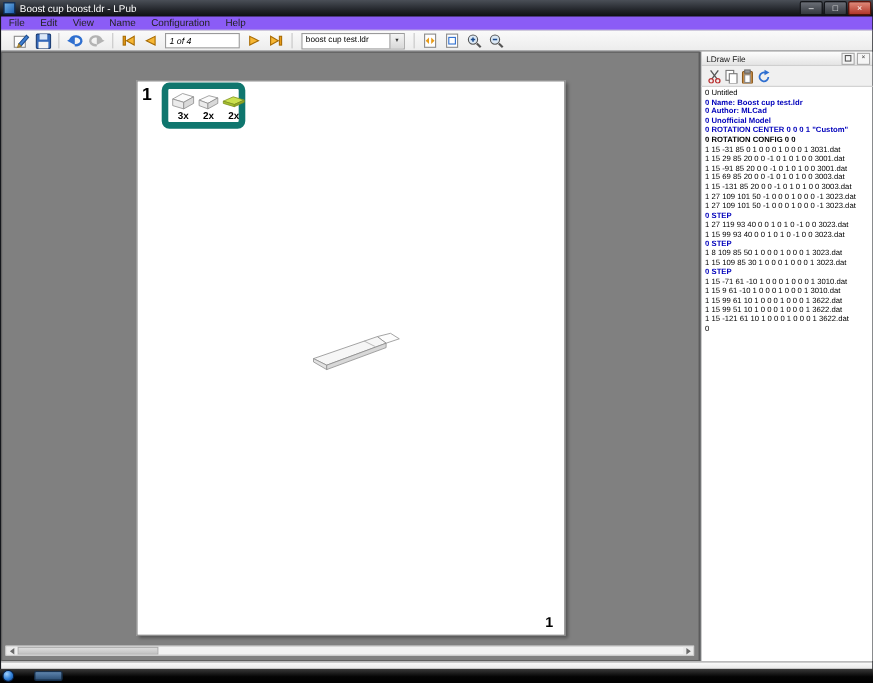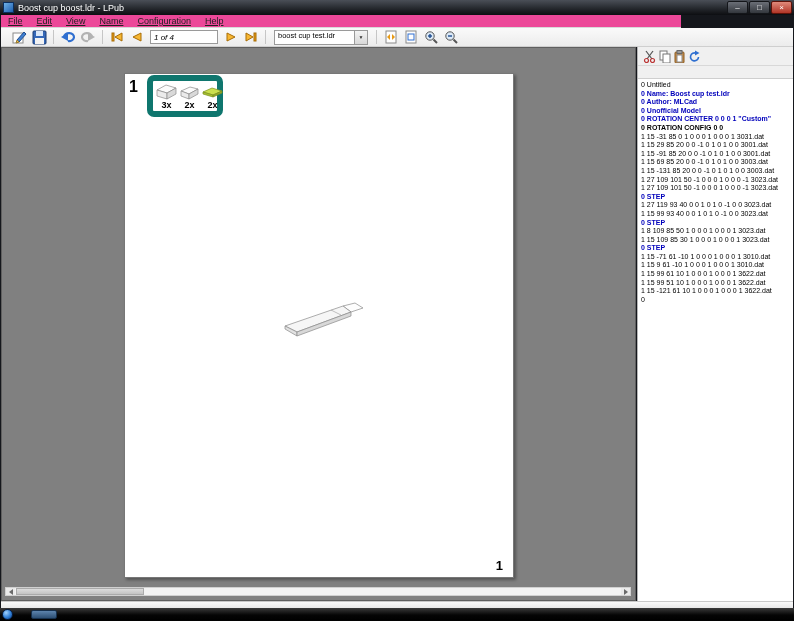--- a/index.html
+++ b/index.html
@@ -16,23 +16,23 @@
   }
   .app-icon{width:9px;height:9px;margin:0 4px 0 3px;background:linear-gradient(135deg,#6fb1e8,#1e5fae);border:1px solid #0c2f5e;}
   .title-text{flex:1;white-space:nowrap;overflow:hidden;}
   .win-btns{display:flex;margin-right:2px;}
   .win-btn{width:19px;height:11px;margin-left:1px;display:flex;align-items:center;justify-content:center;
     font-size:8px;line-height:8px;color:#fff;border:1px solid #14161a;border-radius:2px;
     background:linear-gradient(#6b6f77,#33373d);}
   .win-btn.close{background:linear-gradient(#e08a7a,#b13527);border-color:#5e1208;}
   
   .menubar{
-    position:absolute;left:1px;top:15px;width:680px;height:12px;
-    background:#ec4899;border-bottom:1px solid #d9d9d9;
-    display:flex;align-items:center;font-size:9px;color:#222;text-decoration:underline;
+    position:absolute;left:1px;top:15px;width:792px;height:12px;
+    background:#8b5cf6;border-bottom:1px solid #d9d9d9;
+    display:flex;align-items:center;font-size:9px;color:#222;
   }
   .menu-item{padding:0 7px;height:12px;display:flex;align-items:center;}
   
   .toolbar{
     position:absolute;left:1px;top:28px;width:792px;height:19px;
     background:linear-gradient(#fafafa,#ececec);border-bottom:1px solid #cfcfcf;
     display:flex;align-items:center;padding-left:8px;box-sizing:border-box;
   }
   .tb-btn{width:20px;height:17px;display:flex;align-items:center;justify-content:center;}
   .tb-sep{width:1px;height:14px;background:#c6c6c6;margin:0 4px;}
@@ -273,20 +273,29 @@
       </div>
     <div class="hs-thumb"></div>
     <div class="hs-track"></div>
     <div class="hs-btn">
         <div class="tri tri-right"></div>
       </div>
   </div>
 </div>
 
 <div class="dock">
+  <div class="dock-title">
+    <span>LDraw File</span>
+    <div class="dock-title-btns">
+      <div class="dock-tbtn">
+          <div class="float-glyph"></div>
+        </div>
+      <div class="dock-tbtn">×</div>
+    </div>
+  </div>
   <div class="dock-toolbar">
     <div class="tb-btn">
       <svg width="13" height="13">
         <line x1="3" y1="1" x2="9" y2="9" stroke="#555" stroke-width="1.2"></line>
         <line x1="10" y1="1" x2="4" y2="9" stroke="#555" stroke-width="1.2"></line>
         <circle cx="3.5" cy="10.5" r="2" fill="none" stroke="#b33" stroke-width="1.2"></circle>
         <circle cx="9.5" cy="10.5" r="2" fill="none" stroke="#b33" stroke-width="1.2"></circle>
       </svg>
     </div>
     <div class="tb-btn">

